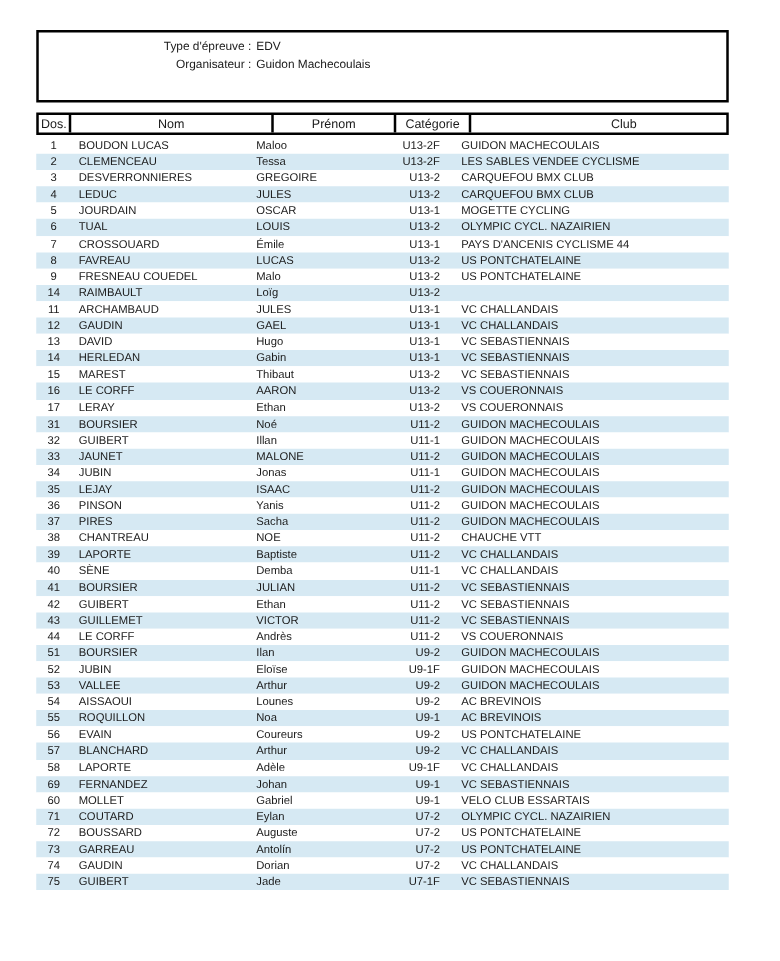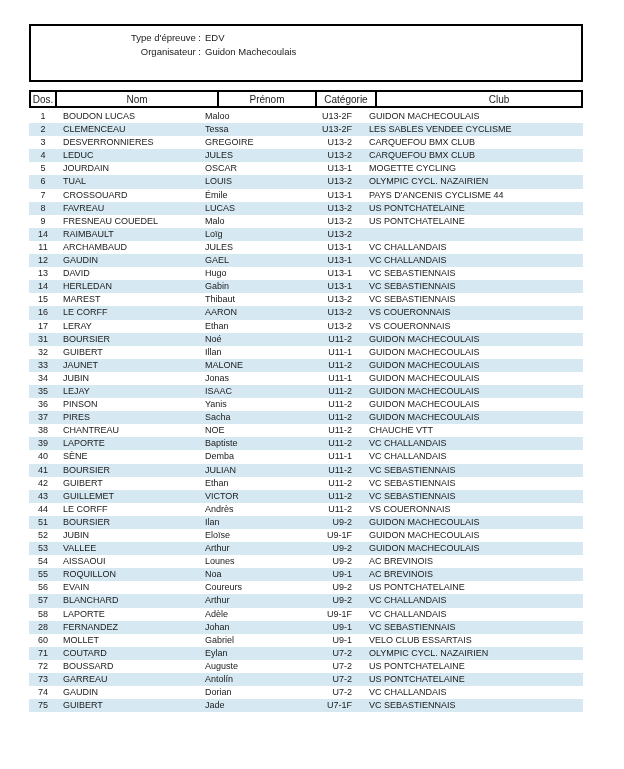--- a/index.html
+++ b/index.html
@@ -350,21 +350,21 @@
         <div class="cell c-club">VC CHALLANDAIS</div>
       </div>
       <div class="trow">
         <div class="cell c-dos">58</div>
         <div class="cell c-nom">LAPORTE</div>
         <div class="cell c-prenom">Adèle</div>
         <div class="cell c-cat">U9-1F</div>
         <div class="cell c-club">VC CHALLANDAIS</div>
       </div>
       <div class="trow alt">
-        <div class="cell c-dos">28</div>
+        <div class="cell c-dos">69</div>
         <div class="cell c-nom">FERNANDEZ</div>
         <div class="cell c-prenom">Johan</div>
         <div class="cell c-cat">U9-1</div>
         <div class="cell c-club">VC SEBASTIENNAIS</div>
       </div>
       <div class="trow">
         <div class="cell c-dos">60</div>
         <div class="cell c-nom">MOLLET</div>
         <div class="cell c-prenom">Gabriel</div>
         <div class="cell c-cat">U9-1</div>

